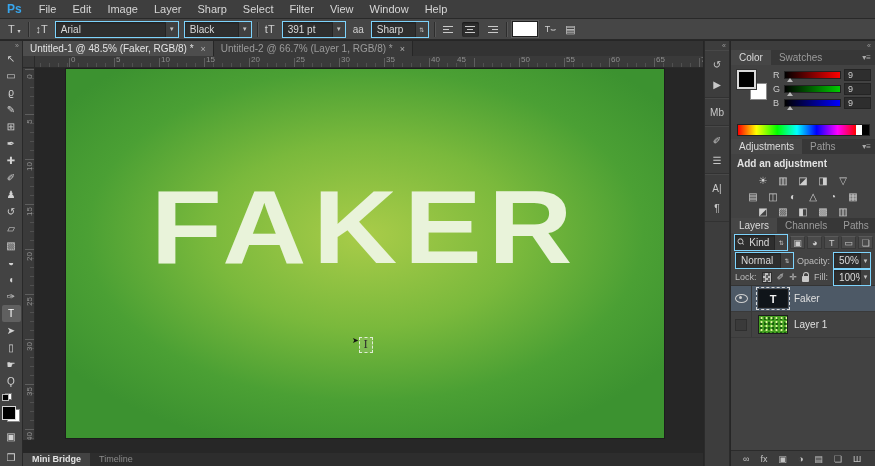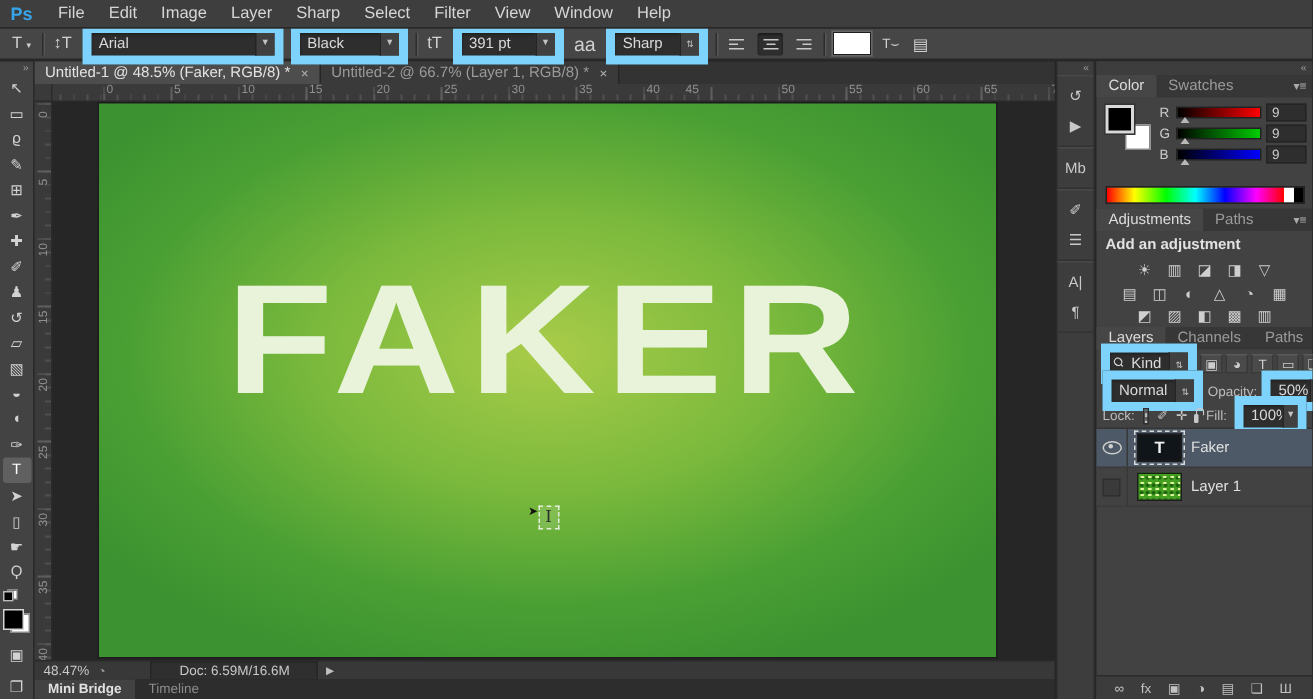--- a/index.html
+++ b/index.html
@@ -5,21 +5,21 @@
   html,body{margin:0;padding:0}
   body{width:875px;height:466px;position:relative;background:#262626;font-family:"Liberation Sans",sans-serif;overflow:hidden;color:#ccc;-webkit-font-smoothing:antialiased}
   
   .menubar{position:absolute;left:0;top:0;width:875px;height:18px;background:#3e3e3e;border-bottom:1px solid #292929;display:flex;align-items:center;z-index:9}
   .ps-logo{color:#37a5ec;font-weight:bold;font-size:12px;padding:0 9px 0 7px}
   .menu-item{font-size:11px;color:#d6d6d6;padding:0 8px;line-height:18px;cursor:default}
   
   .optionsbar{position:absolute;left:0;top:19px;width:875px;height:21px;background:#464646;border-bottom:1px solid #282828;display:flex;align-items:center;font-size:10px;gap:5px;padding-left:6px;box-sizing:border-box;z-index:8}
   .obar-ic{color:#d0d0d0;font-size:11px;padding:0 2px;white-space:nowrap}
   .obar-sep{width:1px;height:15px;background:#2d2d2d;box-shadow:1px 0 0 #575757}
-  .sel{background:#2e2e2e;border:6px solid #7dd3fc;height:15px;display:flex;align-items:center;color:#dadada;font-size:10px;box-shadow:inset 0 1px 2px rgba(0,0,0,.35)}
+  .sel{background:#2e2e2e;border:1px solid #7dd3fc;height:15px;display:flex;align-items:center;color:#dadada;font-size:10px;box-shadow:inset 0 1px 2px rgba(0,0,0,.35)}
   .sel .val{padding:0 5px;flex:1;white-space:nowrap;overflow:hidden}
   .sel .arr{width:12px;align-self:stretch;background:#404040;border-left:1px solid #242424;display:flex;align-items:center;justify-content:center;font-size:6px;color:#c2c2c2}
   .al{width:17px;height:15px;display:flex;flex-direction:column;justify-content:center;gap:2px;padding:2px 3px;box-sizing:border-box;border-radius:2px}
   .al div{height:1px;background:#c9c9c9}
   .al.sel-on{background:#2e2e2e;box-shadow:inset 0 1px 2px rgba(0,0,0,.5)}
   .al-l div:nth-child(odd){width:10px}.al-l div:nth-child(even){width:6px}
   .al-c div:nth-child(odd){width:10px;margin:0 auto}.al-c div:nth-child(even){width:6px;margin:0 auto}
   .al-r div{margin-left:auto}.al-r div:nth-child(odd){width:10px}.al-r div:nth-child(even){width:6px}
   .obar-swatch{width:24px;height:14px;background:#fff;border:1px solid #1f1f1f;box-shadow:0 0 0 1px #5a5a5a}
   .ws-sel{width:108px;margin-left:auto;margin-right:8px}
@@ -152,21 +152,21 @@
   <div class="sel" style="width:66px">
     <span class="val">Black</span>
     <span class="arr">▼</span>
   </div>
   <div class="obar-sep"></div>
   <span class="obar-ic">tT</span>
   <div class="sel" style="width:62px">
     <span class="val">391 pt</span>
     <span class="arr">▼</span>
   </div>
-  <span class="obar-ic" style="font-size:13px">aa</span>
+  <span class="obar-ic" style="font-size:10px">aa</span>
   <div class="sel" style="width:56px">
     <span class="val">Sharp</span>
     <span class="arr">⇅</span>
   </div>
   <div class="obar-sep"></div>
   <div class="al al-l">
       <div></div>
       <div></div>
       <div></div>
     </div>
@@ -263,26 +263,20 @@
     </div>
   <div class="pasteboard">
     <div class="canvas" id="canvas" style="background: radial-gradient(62% 60% at 50% 45%, rgb(169, 204, 73) 0%, rgb(122, 185, 60) 42%, rgb(75, 160, 52) 75%, rgb(60, 146, 48) 100%);">
       <div class="canvas-word" style="color: rgb(233, 243, 218);">FAKER</div>
       <div class="cursor">
         <span class="cursor-arrow">➤</span>
         <span class="cursor-ibeam">I</span>
       </div>
     </div>
   </div>
-  <div class="statusbar">
-    <span class="sb-zoom">48.47%</span>
-    <span class="sb-ic">◔</span>
-    <span class="sb-field">Doc: 6.59M/16.6M</span>
-    <span class="sb-arr">▶</span>
-  </div>
   <div class="bottomtabs" id="bottom-tabs">
       <div class="btab active">Mini Bridge</div>
       <div class="btab">Timeline</div>
     </div>
 </div>
 
 <div class="dockicons">
   <div class="dock-collapse">«</div>
   <div id="dock-groups">
       <div class="dock-group">

